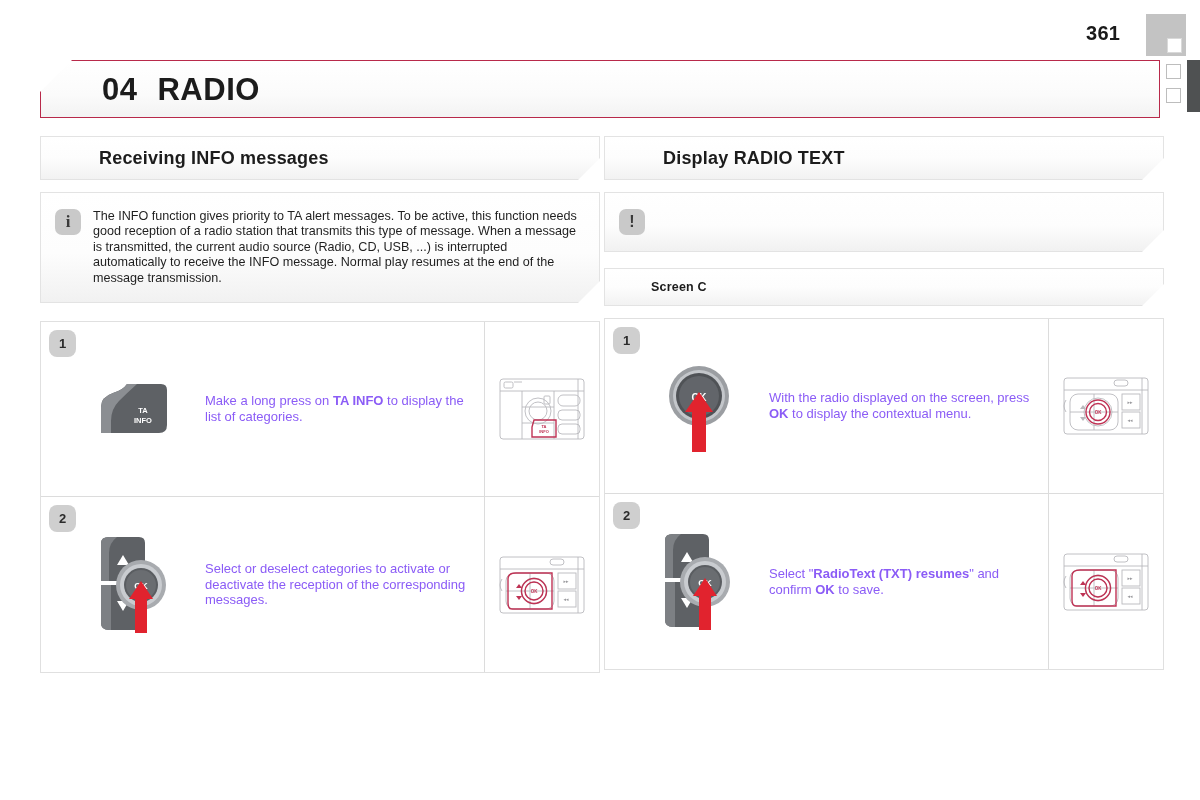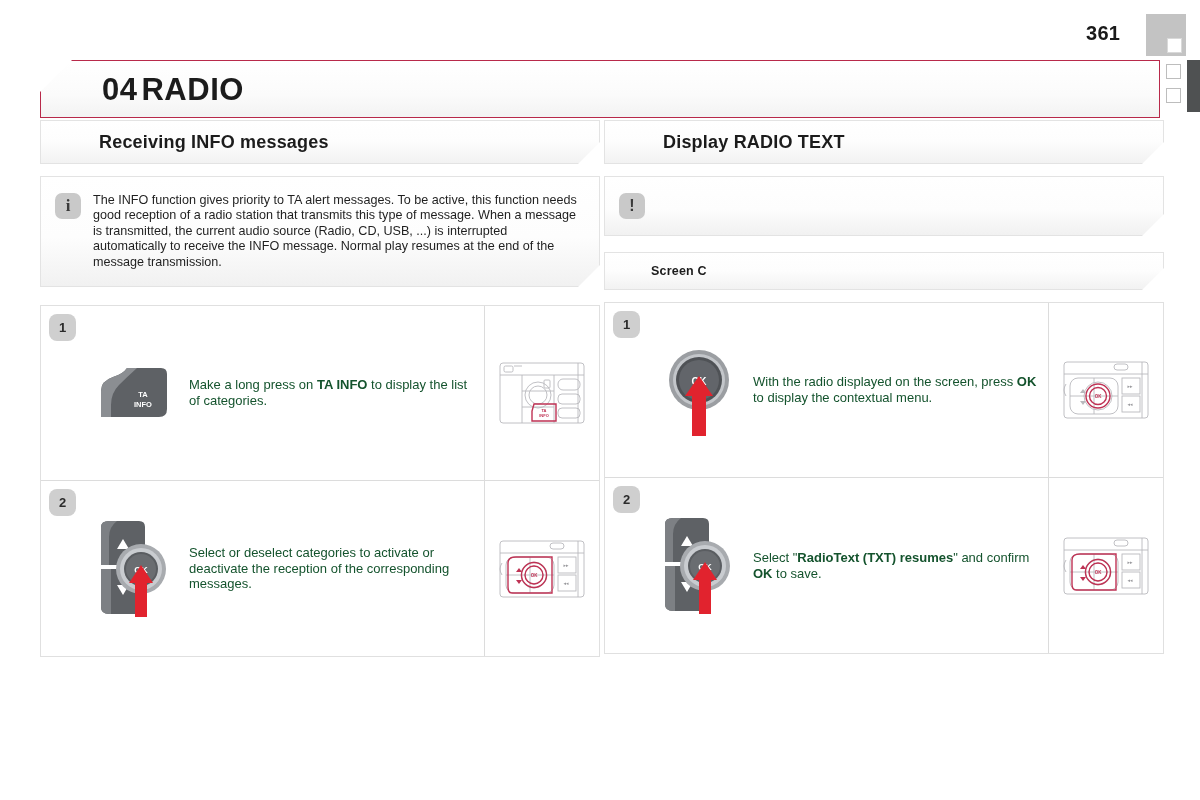--- a/index.html
+++ b/index.html
@@ -41,24 +41,24 @@
   .chapter-band {
     position: absolute; left: 40px; top: 60px; width: 1120px; height: 58px;
     background: linear-gradient(180deg,#ffffff 0%,#fbfbfb 60%,#f3f3f3 100%);
     border: 1px solid #b8294a;
     clip-path: polygon(32px 0, 100% 0, 100% 100%, 0 100%, 0 32px);
   }
   .chapter-title {
     position: absolute; left: 102px; top: 72px;
     font-size: 31px; font-weight: bold; color: #1c1c1c; letter-spacing: .5px;
   }
-  .chapter-title .num { margin-right: 4px; }
-
-  
-  .col { position: absolute; top: 120px; width: 672px; }
+  .chapter-title .num { margin-right: 20px; }
+
+  
+  .col { position: absolute; top: 136px; width: 672px; }
   .col.left  { left: 40px; }
   .col.right { left: 604px; }
 
   
   .sec-head {
     position: relative; width: 560px; height: 44px;
     background: linear-gradient(180deg,#ffffff 0%,#fdfdfd 50%,#f2f2f2 100%);
     border: 1px solid #e3e3e3;
     clip-path: polygon(0 0, 100% 0, 100% calc(100% - 22px), calc(100% - 22px) 100%, 0 100%);
   }
@@ -105,21 +105,21 @@
   .step-badge {
     position: absolute; left: 8px; top: 8px;
     width: 27px; height: 27px; border-radius: 8px;
     background: #cfcfcf; color: #2b2b2b;
     display:flex; align-items:center; justify-content:center;
     font-size: 13px; font-weight: bold;
   }
   .step-body { display:flex; align-items:center; gap: 4px; padding: 0 10px 0 44px; width: 100%; }
   .step-art { flex: 0 0 auto; width: 100px; display:flex; justify-content:center; }
   .step-text {
-    flex: 1 1 auto; font-size: 13px; line-height: 15.6px; color:#14532d;
+    flex: 1 1 auto; font-size: 13px; line-height: 15.6px; color:#8b5cf6;margin-left:16px;
   }
   .step-text b { font-weight: bold; }
 
   svg { display:block; }
 </style>
 </head>
 <body>
 
 <div class="page">
 

